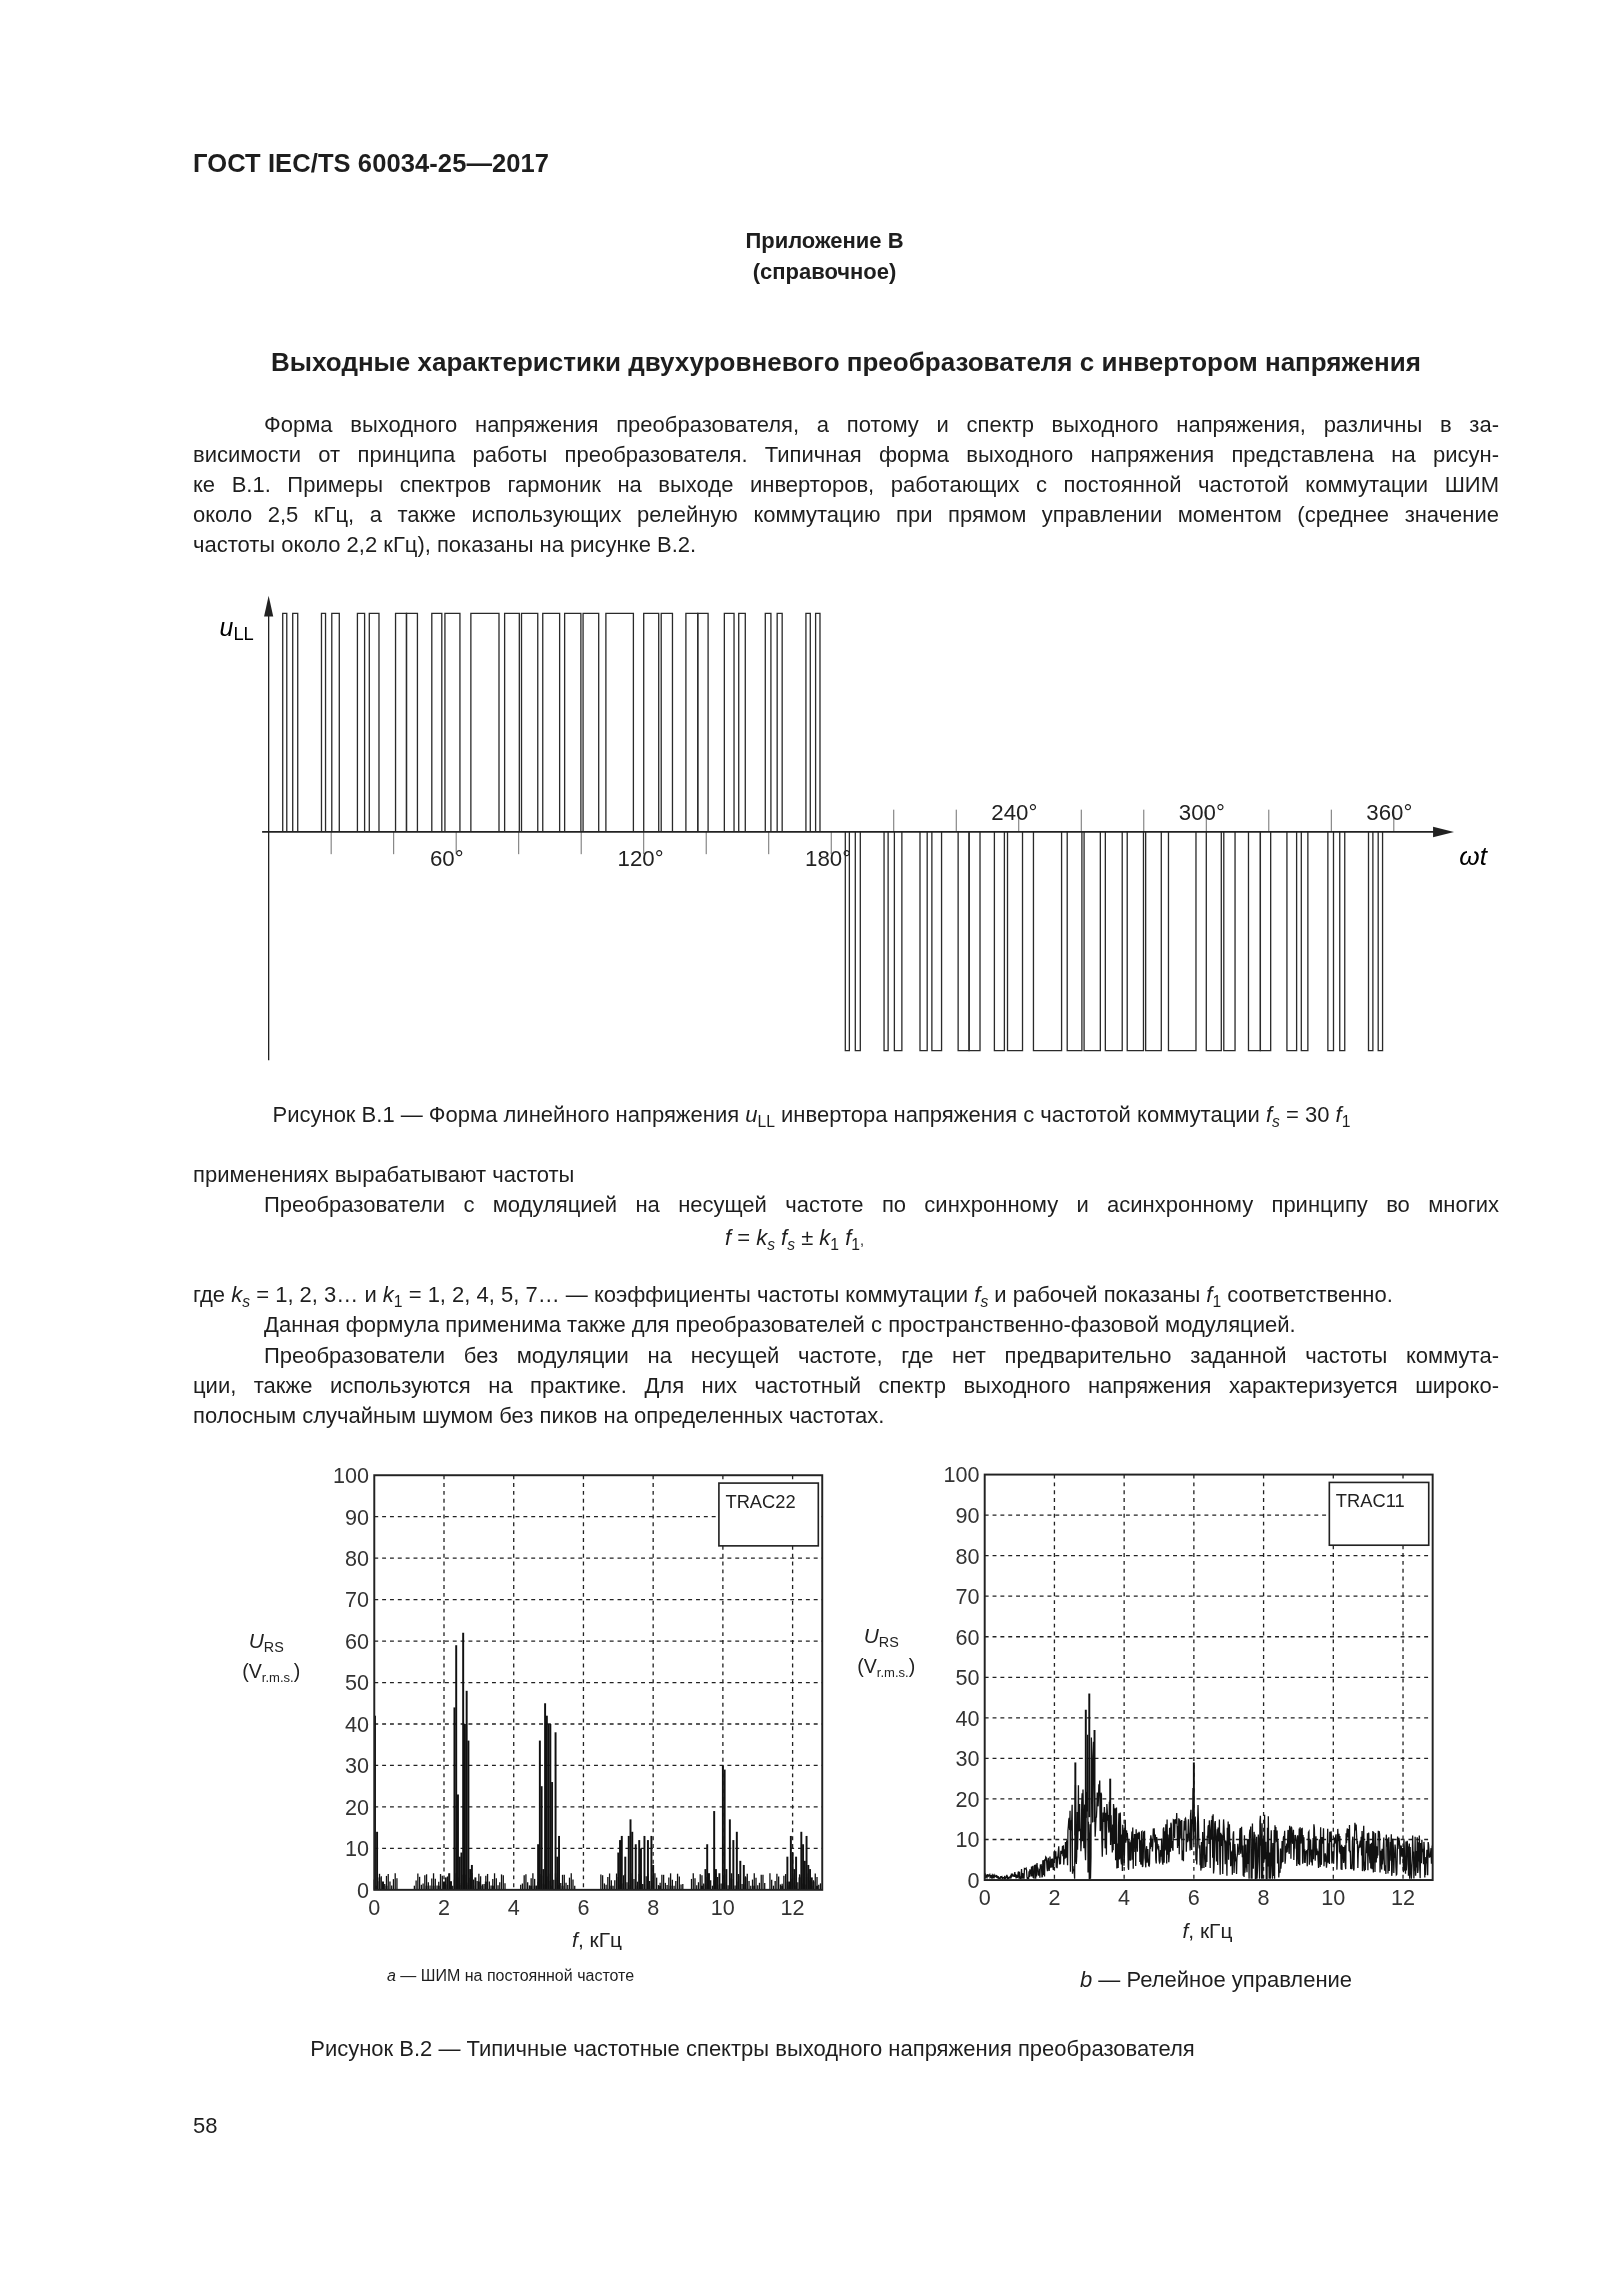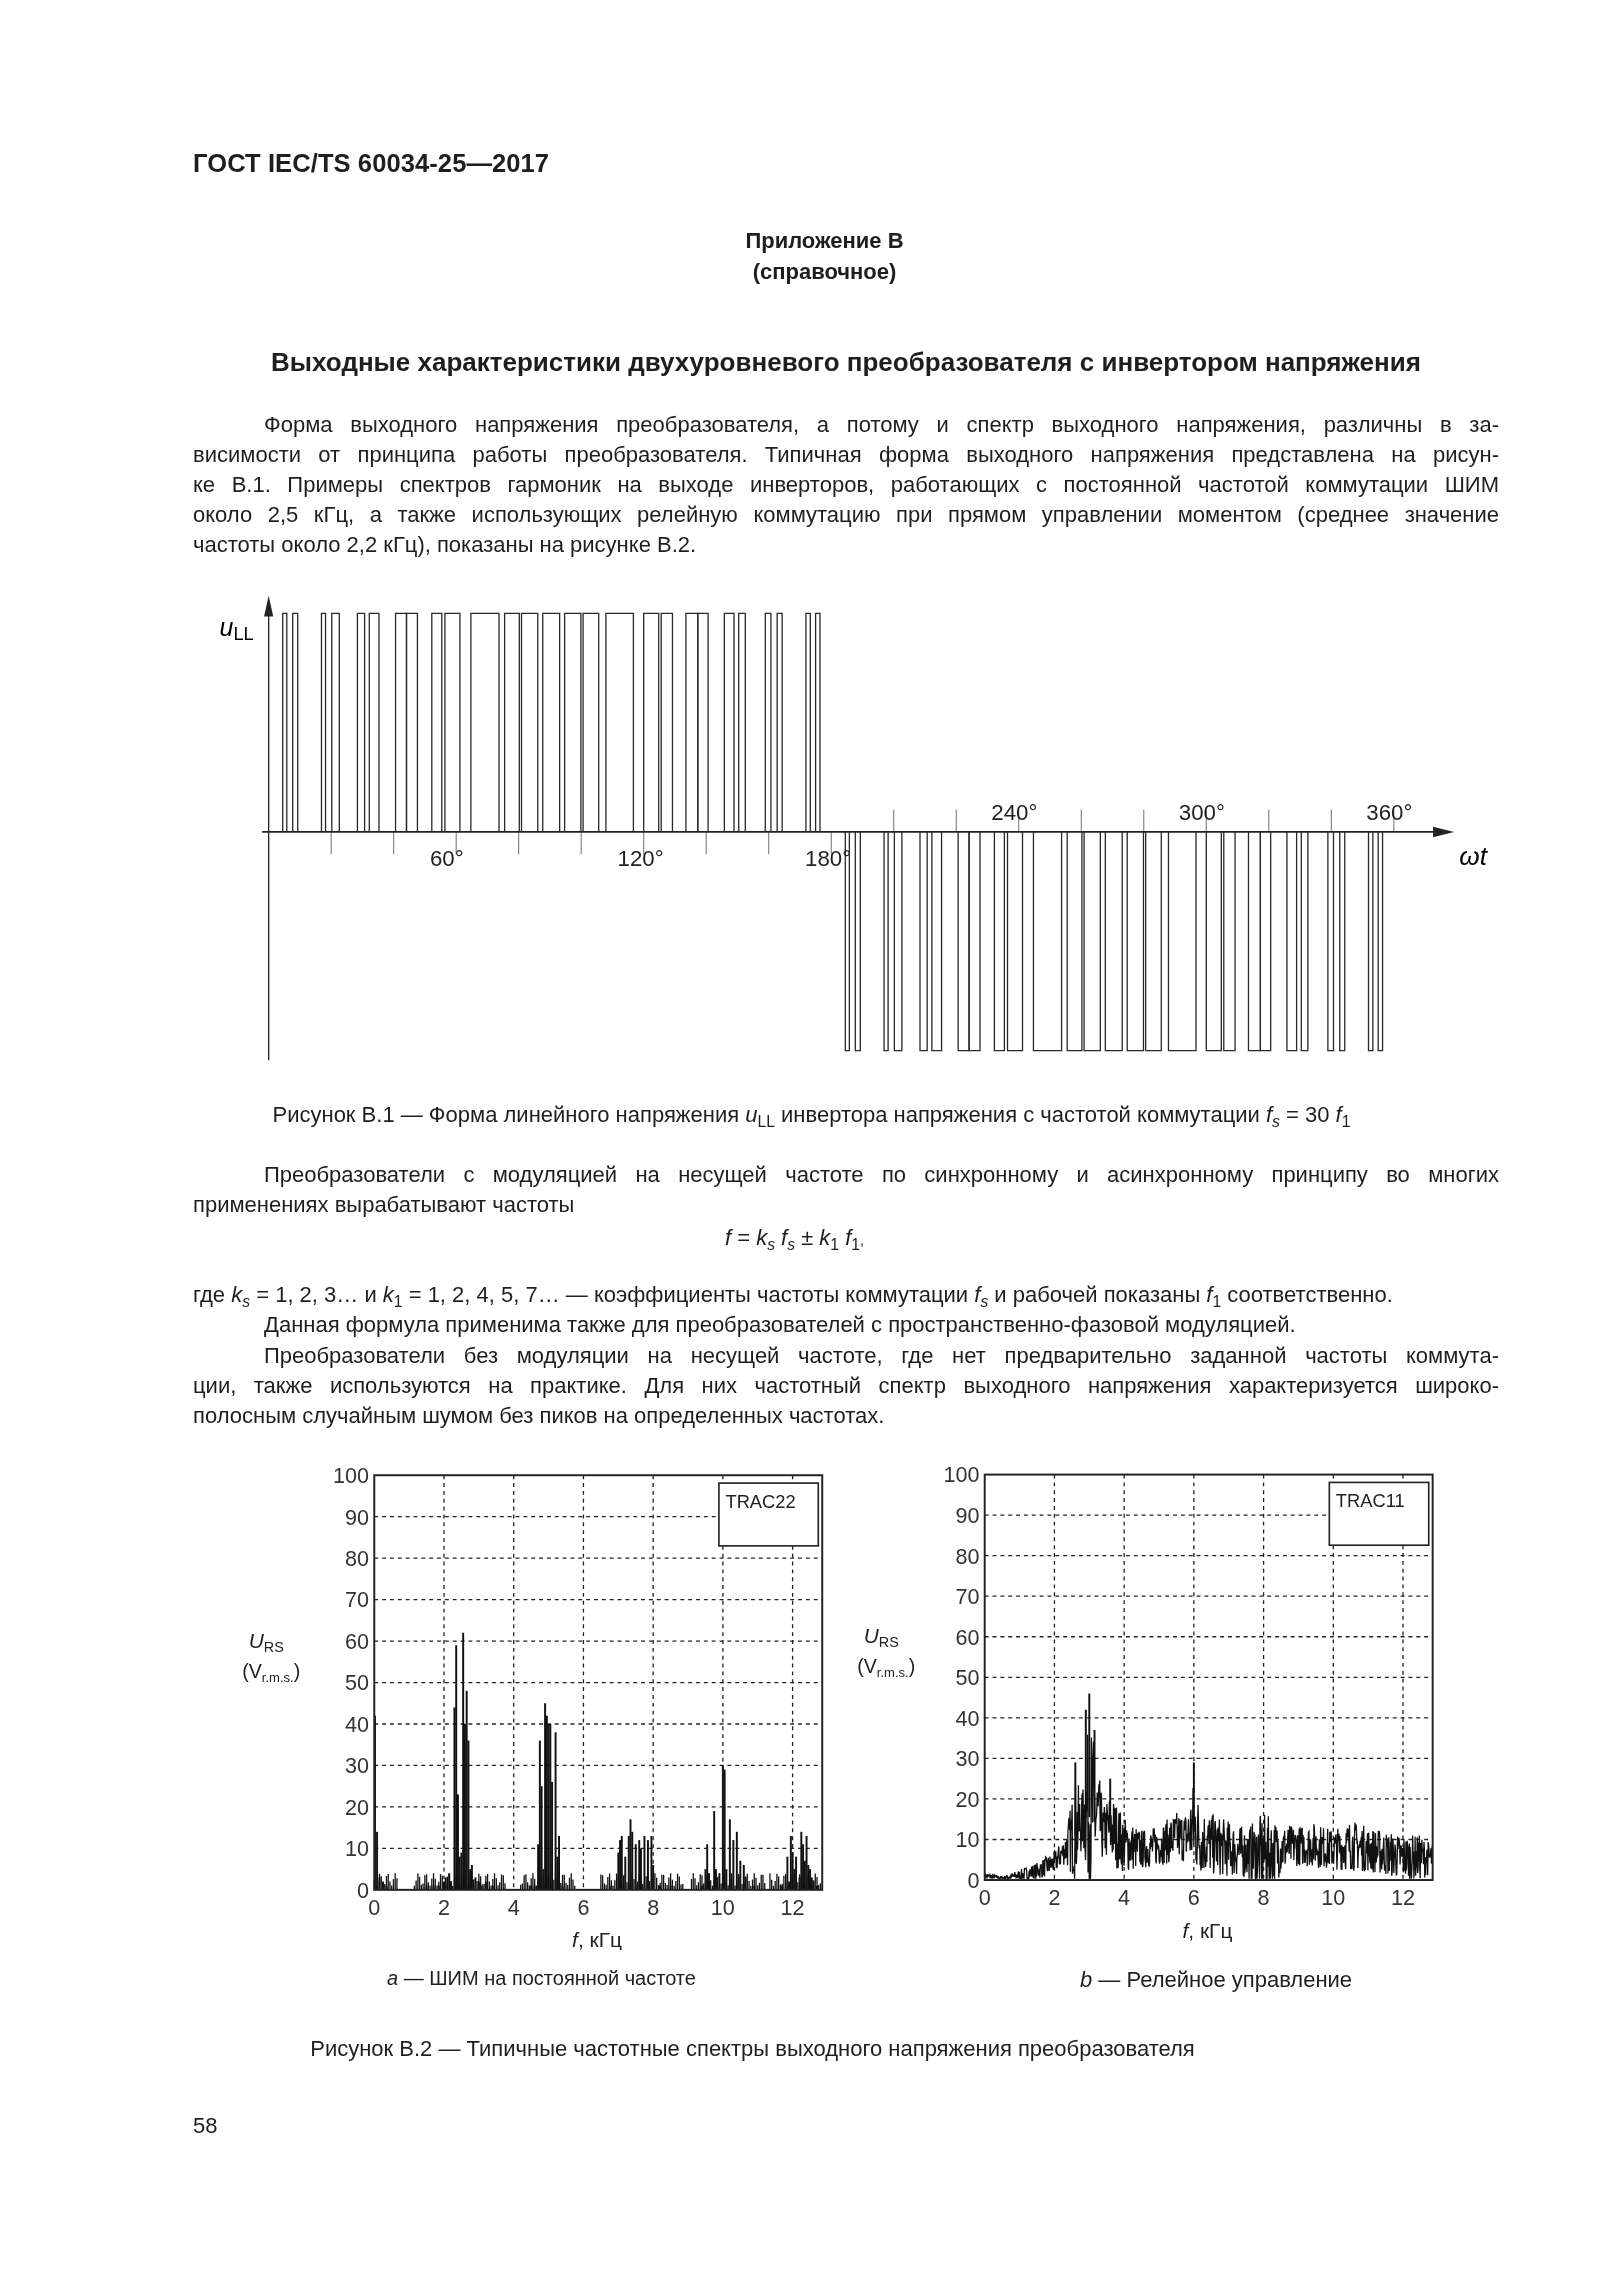--- a/index.html
+++ b/index.html
@@ -129,22 +129,22 @@
       <text x="1501.5" y="353" font-size="34" fill="#222">300°</text>
       <text x="1788.0000000000002" y="353" font-size="34" fill="#222">360°</text>
     </g>
 </svg>
 
 <div class="abs caption" style="top:1102px;">
   <span>Рисунок B.1 — Форма линейного напряжения </span><span class="it">u</span><sub>LL</sub><span> инвертора напряжения с частотой коммутации </span><span class="it">f</span><sub class="it">s</sub><span> = 30 </span><span class="it">f</span><sub>1</sub>
 </div>
 
 <div class="abs para" style="top:1160px;">
+  <span class="para-line last">применениях вырабатывают частоты</span>
   <span class="para-line"><span class="indent"></span><span>Преобразователи с модуляцией на несущей частоте по синхронному и асинхронному принципу во многих</span></span>
-  <span class="para-line last">применениях вырабатывают частоты</span>
 </div>
 
 <div class="abs formula" style="top:1225px; left:0;">
   <span>f</span><span style="font-style:normal"> = </span><span>k</span><sub>s</sub><span> f</span><sub>s</sub><span style="font-style:normal"> ± </span><span>k</span><sub style="font-style:normal">1</sub><span> f</span><sub style="font-style:normal">1</sub><span style="font-style:normal; font-size:14.4px;">,</span>
 </div>
 
 <div class="abs para" style="top:1280px;">
   <span class="para-line last"><span>где </span><span class="it">k</span><sub class="it">s</sub><span> = 1, 2, 3… и </span><span class="it">k</span><sub>1</sub><span> = 1, 2, 4, 5, 7… — коэффициенты частоты коммутации </span><span class="it">f</span><sub class="it">s</sub><span> и рабочей показаны </span><span class="it">f</span><sub>1</sub><span> соответственно.</span></span>
 </div>
 
@@ -555,21 +555,21 @@
     <text x="408.2295719844358" y="691" font-size="33" fill="#333" text-anchor="middle">4</text>
     <text x="514.8443579766538" y="691" font-size="33" fill="#333" text-anchor="middle">6</text>
     <text x="621.4591439688716" y="691" font-size="33" fill="#333" text-anchor="middle">8</text>
     <text x="728.0739299610894" y="691" font-size="33" fill="#333" text-anchor="middle">10</text>
     <text x="834.6887159533075" y="691" font-size="33" fill="#333" text-anchor="middle">12</text>
     <text x="10" y="291" font-size="32" fill="#222"><tspan font-style="italic">U</tspan><tspan font-size="22" dy="6">RS</tspan></text>
     <text x="0" y="337" font-size="30" fill="#222"><tspan>(V</tspan><tspan font-size="20" dy="6">r.m.s.</tspan><tspan dy="-6">)</tspan></text>
     <text x="497.5" y="741" font-size="32" fill="#222"><tspan font-style="italic">f</tspan><tspan>, кГц</tspan></text>
   </svg>
 
-<div class="abs" style="left:387px; top:1967px; font-size:20px;">
+<div class="abs" style="left:387px; top:1967px; font-size:16px;">
   <span class="it">a</span><span> — ШИМ на постоянной частоте</span>
 </div>
 <div class="abs" style="left:1080px; top:1967px; font-size:22px;">
   <span class="it">b</span><span> — Релейное управление</span>
 </div>
 <div class="abs caption" style="top:2036px; left:-59px;">Рисунок B.2 — Типичные частотные спектры выходного напряжения преобразователя</div>
 
 <div class="abs page-num">58</div>
 
 

